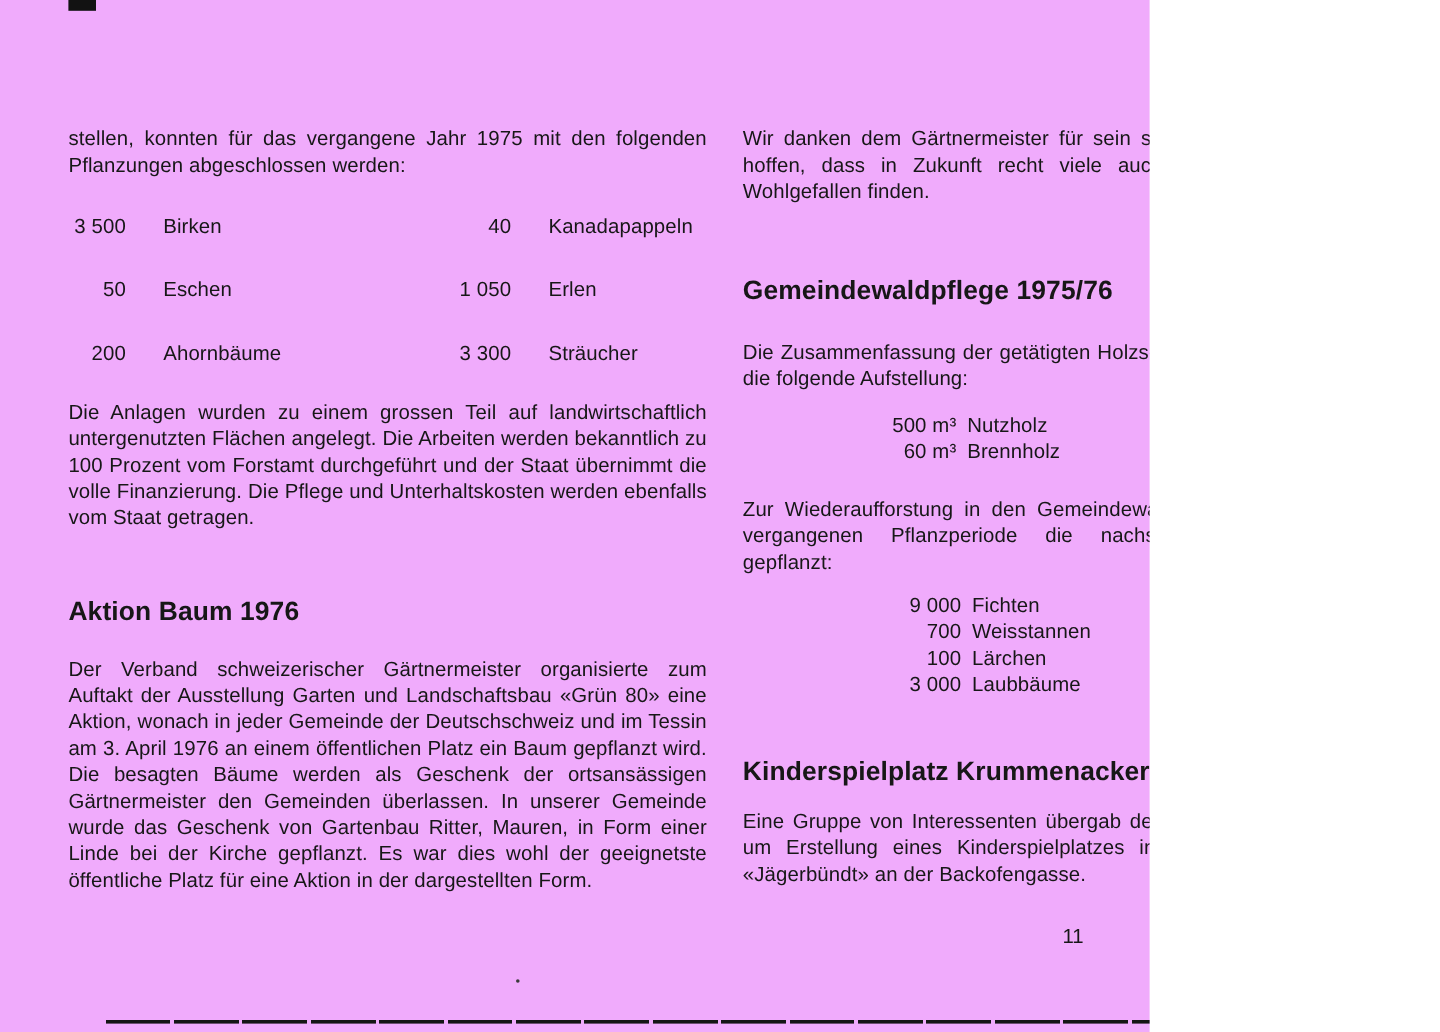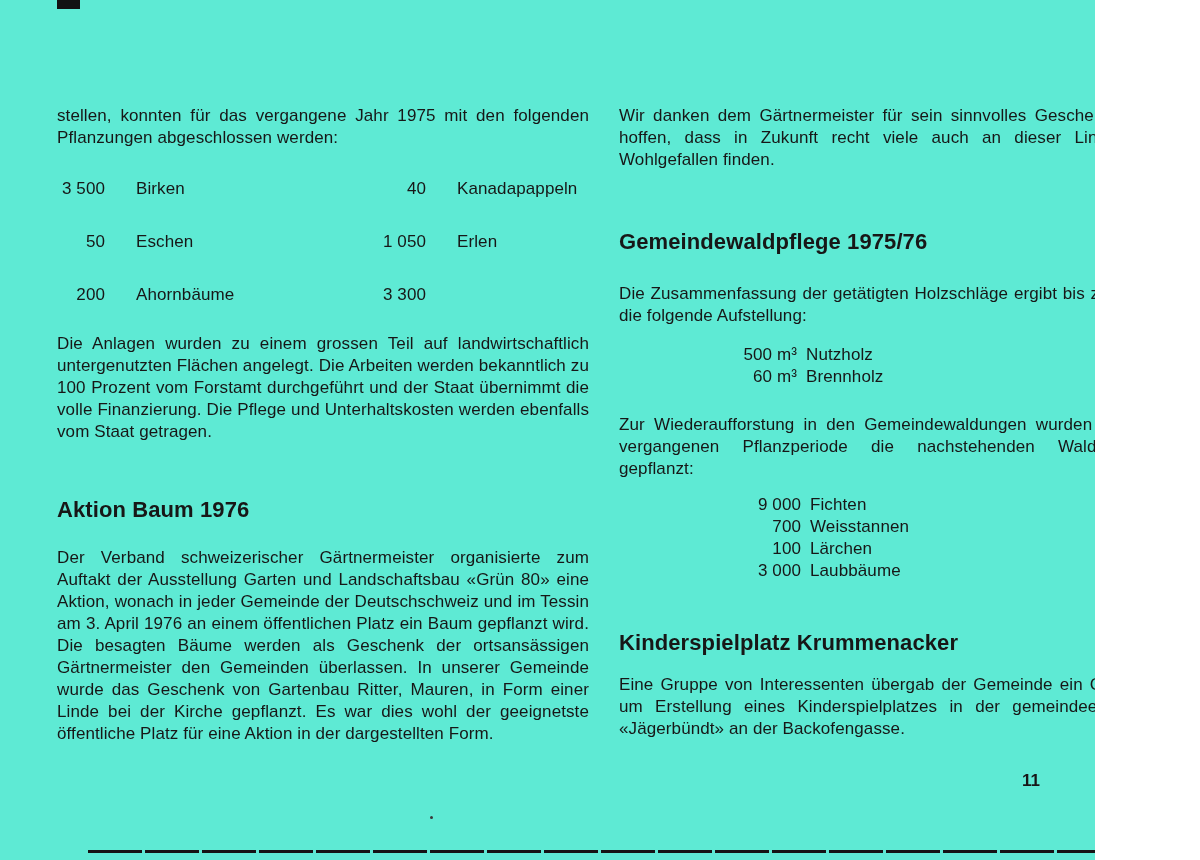--- a/index.html
+++ b/index.html
@@ -1,21 +1,21 @@
 <!DOCTYPE html>
 <html lang="de"><head>
 <meta charset="utf-8">
 <style>
   * { margin:0; padding:0; box-sizing:border-box; }
   html, body { width:1200px; height:860px; }
   body { background:#ffffff; font-family:"Liberation Sans", sans-serif; }
 
   .page {
-    position:relative; width:1095px; height:860px;
-    background:#5eead4; overflow:hidden; color:#171717;
+    position:relative; width:958px; height:860px;
+    background:#f0abfc; overflow:hidden; color:#171717;
   }
 
   .scan-mark-top {
     position:absolute; left:57px; top:0; width:23px; height:9px; background:#121212;
   }
   .scan-dot {
     position:absolute; left:430px; top:816px; width:3px; height:3px; background:#3a3a3a; border-radius:50%;
   }
   .bottom-rule {
     position:absolute; left:88px; top:850px; width:1046px; height:3px;
@@ -56,21 +56,21 @@
   .m-heading-aktion     { margin-top:56px; }
   .m-para-aktion        { margin-top:26px; }
   .m-heading-wald       { margin-top:60px; }
   .m-para-holz          { margin-top:30px; }
   .m-para-wieder        { margin-top:26px; }
   .m-heading-spielplatz { margin-top:50px; }
   .m-para-spielplatz    { margin-top:20px; }
 
   .page-number {
     position:absolute; right:55px; top:771px;
-    font-weight:bold; font-size:17px;
+    font-weight:normal; font-size:17px;
   }
 </style>
 </head>
 <body>
 
 <div class="page">
 
   <div class="scan-mark-top"></div>
 
   <div class="col col-left">
@@ -84,20 +84,21 @@
       <span>Kanadapappeln</span>
 
       <span class="qty">50</span>
       <span>Eschen</span>
       <span class="qty">1 050</span>
       <span>Erlen</span>
 
       <span class="qty">200</span>
       <span>Ahornbäume</span>
       <span class="qty">3 300</span>
+      <span>Sträucher</span>
     </div>
 
     <p class="just">Die Anlagen wurden zu einem grossen Teil auf landwirtschaftlich untergenutzten Flächen angelegt. Die Arbeiten werden bekanntlich zu 100 Prozent vom Forstamt durchgeführt und der Staat übernimmt die volle Finanzierung. Die Pflege und Unterhaltskosten werden ebenfalls vom Staat getragen.</p>
 
     <div class="heading m-heading-aktion">Aktion Baum 1976</div>
 
     <p class="just m-para-aktion">Der Verband schweizerischer Gärtnermeister organisierte zum Auftakt der Ausstellung Garten und Landschaftsbau «Grün 80» eine Aktion, wonach in jeder Gemeinde der Deutschschweiz und im Tessin am 3. April 1976 an einem öffentlichen Platz ein Baum gepflanzt wird. Die besagten Bäume werden als Geschenk der ortsansässigen Gärtnermeister den Gemeinden überlassen. In unserer Gemeinde wurde das Geschenk von Gartenbau Ritter, Mauren, in Form einer Linde bei der Kirche gepflanzt. Es war dies wohl der geeignetste öffentliche Platz für eine Aktion in der dargestellten Form.</p>
   </div>
 
   <div class="col col-right">

